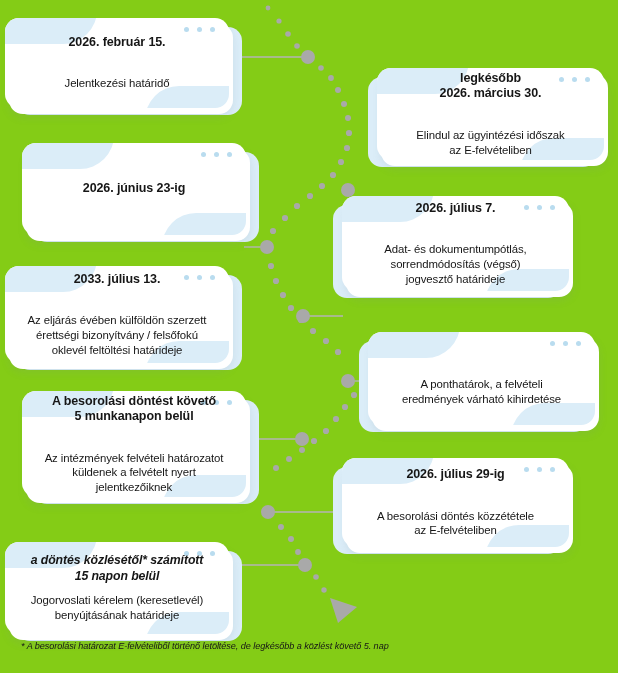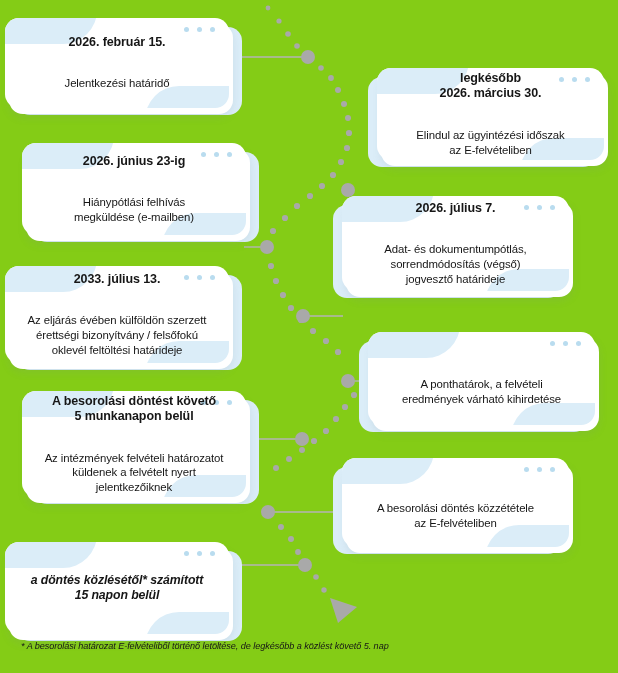--- a/index.html
+++ b/index.html
@@ -247,22 +247,20 @@
         <div class="card">
           <div class="card-corner"></div>
           <div class="card-corner-br"></div>
           <div class="card-dots">
             <i></i>
             <i></i>
             <i></i>
           </div>
           <div class="card-text">
             <div class="card-title">2026. június 23-ig</div>
-            <div class="card-body">Hiánypótlási felhívás
-megküldése (e-mailben)</div>
           </div>
         </div>
       </div>
       <div class="card-wrap" style="left:342px; top:196px; width:227px; height:95px;">
         <div class="card-accent" style="left:-9px; top:9px; width:229px; height:93px;"></div>
         <div class="card-shadow"></div>
         <div class="card">
           <div class="card-corner"></div>
           <div class="card-corner-br"></div>
           <div class="card-dots">
@@ -339,39 +337,42 @@
         <div class="card-shadow"></div>
         <div class="card">
           <div class="card-corner"></div>
           <div class="card-corner-br"></div>
           <div class="card-dots">
             <i></i>
             <i></i>
             <i></i>
           </div>
           <div class="card-text">
+            <div class="card-title">2026. július 29-ig</div>
             <div class="card-body">A besorolási döntés közzététele
 az E-felvételiben</div>
           </div>
         </div>
       </div>
       <div class="card-wrap" style="left:5px; top:542px; width:224px; height:92px;">
         <div class="card-accent" style="left:11px; top:9px; width:226px; height:90px;"></div>
         <div class="card-shadow"></div>
         <div class="card">
           <div class="card-corner"></div>
           <div class="card-corner-br"></div>
           <div class="card-dots">
             <i></i>
             <i></i>
             <i></i>
           </div>
           <div class="card-text">
             <div class="card-title italic">a döntés közlésétől* számított
 15 napon belül</div>
+            <div class="card-body tight">Jogorvoslati kérelem (keresetlevél)
+benyújtásának határideje</div>
           </div>
         </div>
       </div>
     </div>
 
   <div id="footnote">* A besorolási határozat E-felvételiből történő letöltése, de legkésőbb a közlést követő 5. nap</div>
 
 </div>
 
 </body></html>

